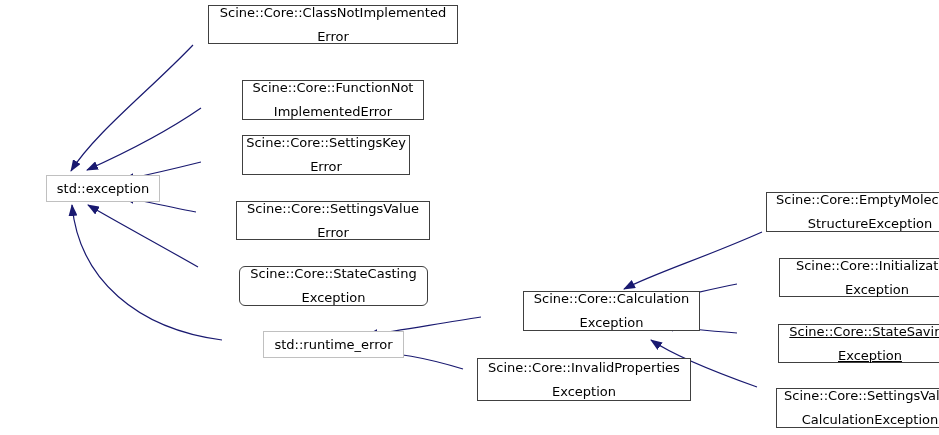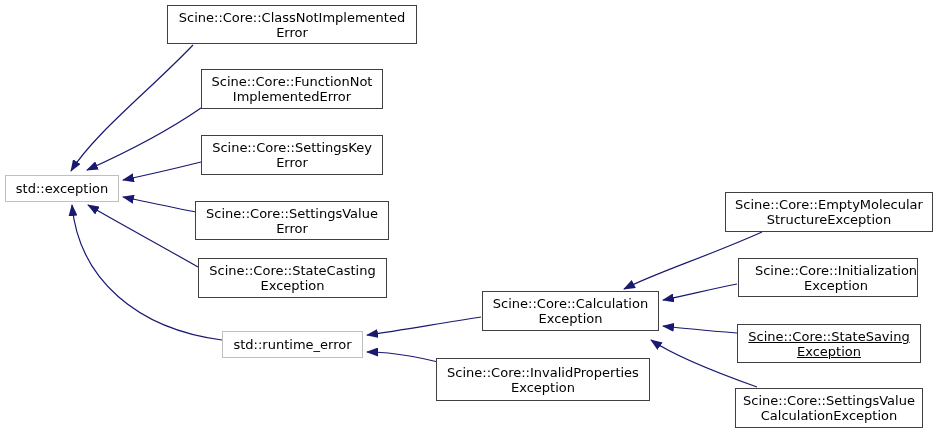--- a/index.html
+++ b/index.html
@@ -18,22 +18,23 @@
   }
   .edges{position:absolute;left:0;top:0;z-index:0;}
   .edge{fill:none;stroke:var(--arrow);stroke-width:1.2px;}
   .arrowhead{fill:var(--arrow);}
   .node{
     position:absolute;z-index:1;box-sizing:border-box;
     background:#ffffff;
     border:1.5px solid var(--node-border);
     display:flex;align-items:center;justify-content:center;
     text-align:center;white-space:pre-line;
-    font-size:13px;line-height:15px;color:#000;
+    font-size:13px;line-height:24px;color:#000;
     cursor:pointer;
+    margin-left:41px;
   }
   .node.external{
     border:1px solid var(--ext-border);
     cursor:default;
   }
 </style>
 </head>
 <body>
 
 <div class="diagram">
@@ -56,30 +57,30 @@
     <path class="edge" marker-end="url(#arrow)" d="M737,284 C711,289 688,295 663,300"></path>
     <path class="edge" marker-end="url(#arrow)" d="M737,333 C712,331 688,329 663,326"></path>
     <path class="edge" marker-end="url(#arrow)" d="M757,387 C712,371 673,355 651,340"></path>
   </svg>
 
   <div class="node external" style="left:5px;top:175px;width:114px;height:27px;">std::exception</div>
 
   <div class="node" style="left:167px;top:5px;width:250px;height:39px;">Scine::Core::ClassNotImplemented
 Error</div>
 
-  <div class="node" style="left:201px;top:69px;width:182px;height:40px;">Scine::Core::FunctionNot
+  <div class="node" style="left:201px;top:80px;width:182px;height:40px;">Scine::Core::FunctionNot
 ImplementedError</div>
 
-  <div class="node" style="left:201px;top:135px;width:182px;height:40px;">Scine::Core::SettingsKey
+  <div class="node" style="left:201px;top:135px;width:168px;height:40px;">Scine::Core::SettingsKey
 Error</div>
 
   <div class="node" style="left:195px;top:201px;width:194px;height:39px;">Scine::Core::SettingsValue
 Error</div>
 
-  <div class="node" style="left:198px;top:258px;width:189px;height:40px;">Scine::Core::StateCasting
+  <div class="node" style="left:198px;top:266px;width:189px;height:40px;border-radius:6px;">Scine::Core::StateCasting
 Exception</div>
 
   <div class="node external" style="left:222px;top:331px;width:141px;height:27px;">std::runtime_error</div>
 
   <div class="node" style="left:482px;top:291px;width:177px;height:40px;">Scine::Core::Calculation
 Exception</div>
 
   <div class="node" style="left:436px;top:358px;width:214px;height:43px;">Scine::Core::InvalidProperties
 Exception</div>
 

